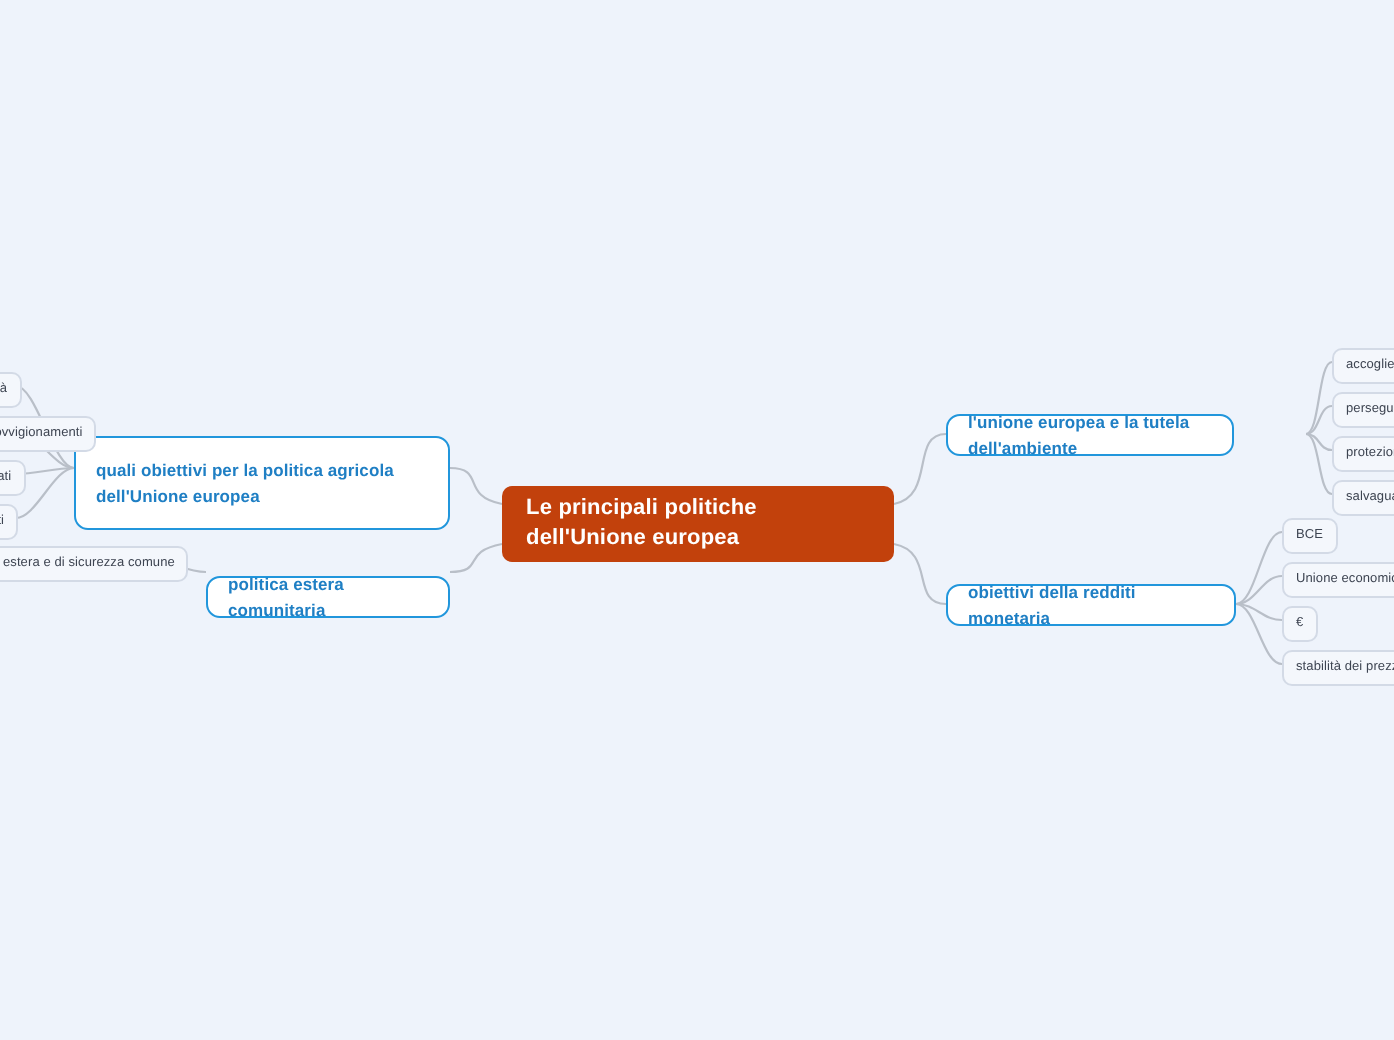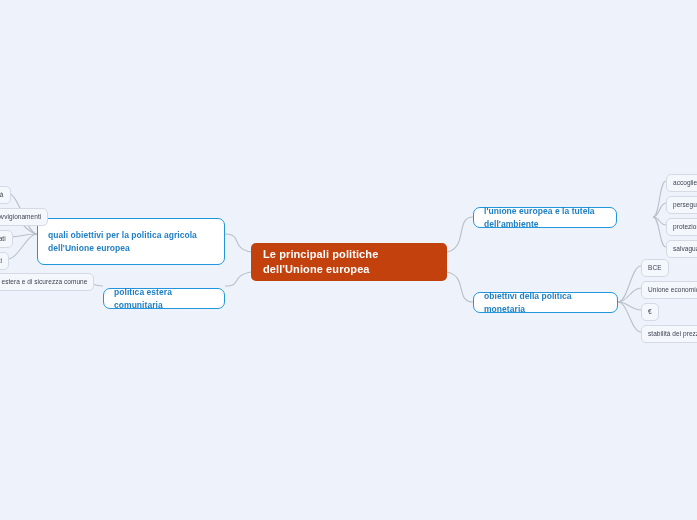--- a/index.html
+++ b/index.html
@@ -106,21 +106,21 @@
   </svg>
 
   <div class="node node-root" style="left:251px; top:243px; width:196px; height:38px;">Le principali politiche dell'Unione europea</div>
 
   <div class="node node-main" style="left:473px; top:207px; width:144px; height:21px;">l'unione europea e la tutela dell'ambiente</div>
   <div class="node node-leaf" style="left:666px; top:174px;">accoglie</div>
   <div class="node node-leaf" style="left:666px; top:196px;">perseguire</div>
   <div class="node node-leaf" style="left:666px; top:218px;">protezione</div>
   <div class="node node-leaf" style="left:666px; top:240px;">salvaguardia</div>
 
-  <div class="node node-main" style="left:473px; top:292px; width:145px; height:21px;">obiettivi della politica monetaria</div>
+  <div class="node node-main" style="left:473px; top:292px; width:145px; height:21px;">obiettivi della redditi monetaria</div>
   <div class="node node-leaf" style="left:641px; top:259px;">BCE</div>
   <div class="node node-leaf" style="left:641px; top:281px;">Unione economica e monetaria</div>
   <div class="node node-leaf" style="left:641px; top:303px;">€</div>
   <div class="node node-leaf" style="left:641px; top:325px;">stabilità dei prezzi</div>
 
   <div class="node node-main" style="left:37px; top:218px; width:188px; height:47px;">quali obiettivi per la politica agricola dell'Unione europea</div>
   <div class="node node-leaf" style="left:-23px; top:186px;">qualità</div>
   <div class="node node-leaf" style="left:-23px; top:208px;">approvvigionamenti</div>
   <div class="node node-leaf" style="left:-23px; top:230px;">mercati</div>
   <div class="node node-leaf" style="left:-23px; top:252px;">redditi</div>

